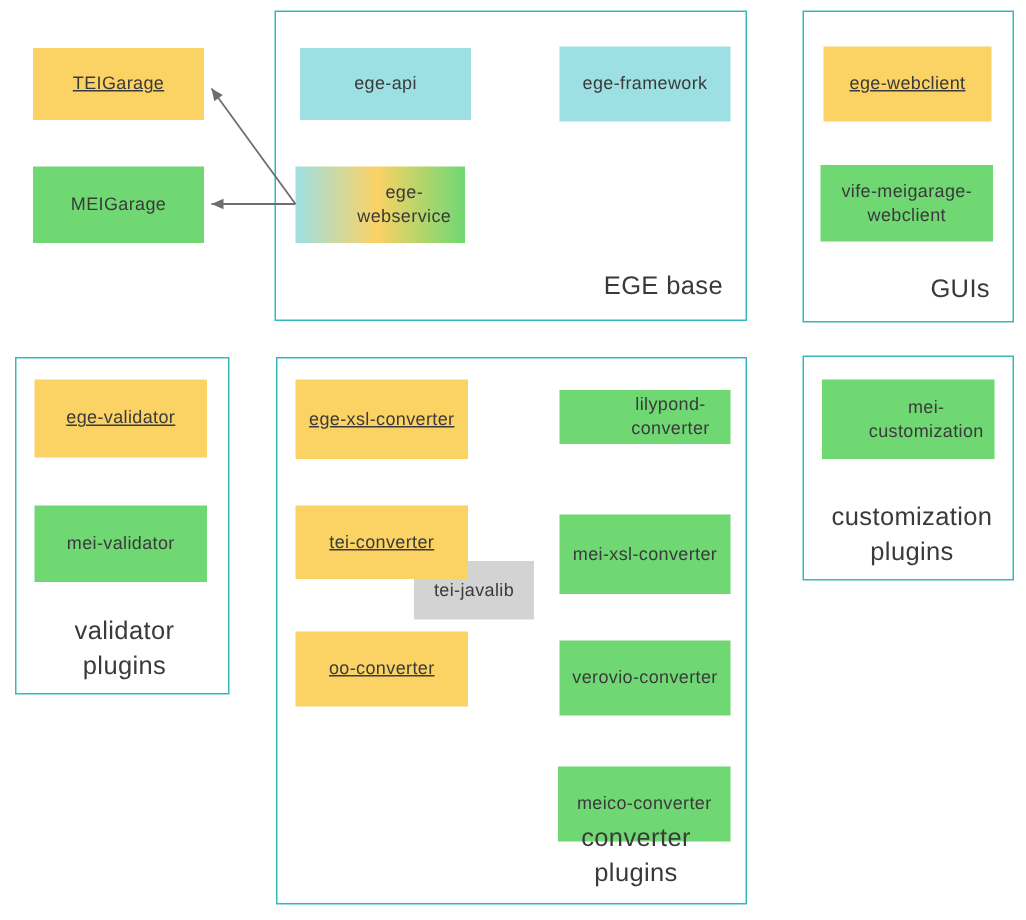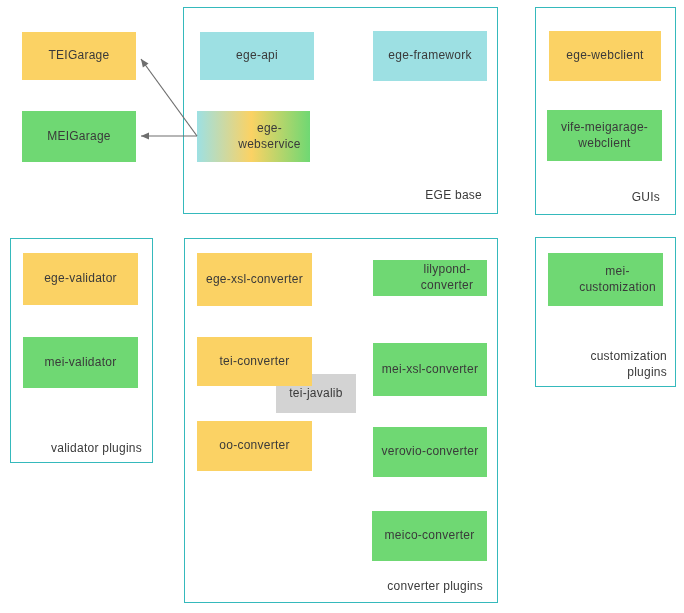--- a/index.html
+++ b/index.html
@@ -13,41 +13,41 @@
     overflow: hidden;
   }
   .group {
     position: absolute;
     border: 1.5px solid var(--border-teal, #35b9bc);
     background: #ffffff;
     box-sizing: border-box;
   }
   .group-label {
     position: absolute;
-    font-size: 12px;
+    font-size: 17px;
     letter-spacing: 0.25px;
     color: var(--text, #3a3a3a);
-    text-align: right;
+    text-align: center;
     max-width: 118px;
     line-height: 1.35;
   }
   .node {
     position: absolute;
     display: flex;
     align-items: center;
     justify-content: center;
     text-align: center;
     font-size: 12px;
     letter-spacing: 0.25px;
     color: var(--text, #3a3a3a);
     line-height: 1.3;
     box-sizing: border-box;
   }
   .node > span { display: block; width: 104px; }
-  .fill-yellow { background: var(--yellow, #fbd264); }
+  .fill-yellow { background: var(--yellow, #fbd264); text-decoration: underline; }
   .fill-green  { background: var(--green, #6fd873); }
   .fill-cyan   { background: var(--cyan, #9de0e3); }
   .fill-gray   { background: var(--gray, #d3d3d3); }
   .fill-gradient {
     background: linear-gradient(90deg,
       var(--cyan, #9de0e3) 0%,
       var(--yellow, #fbd264) 48%,
       var(--green, #6fd873) 100%);
   }
   .arrows {

